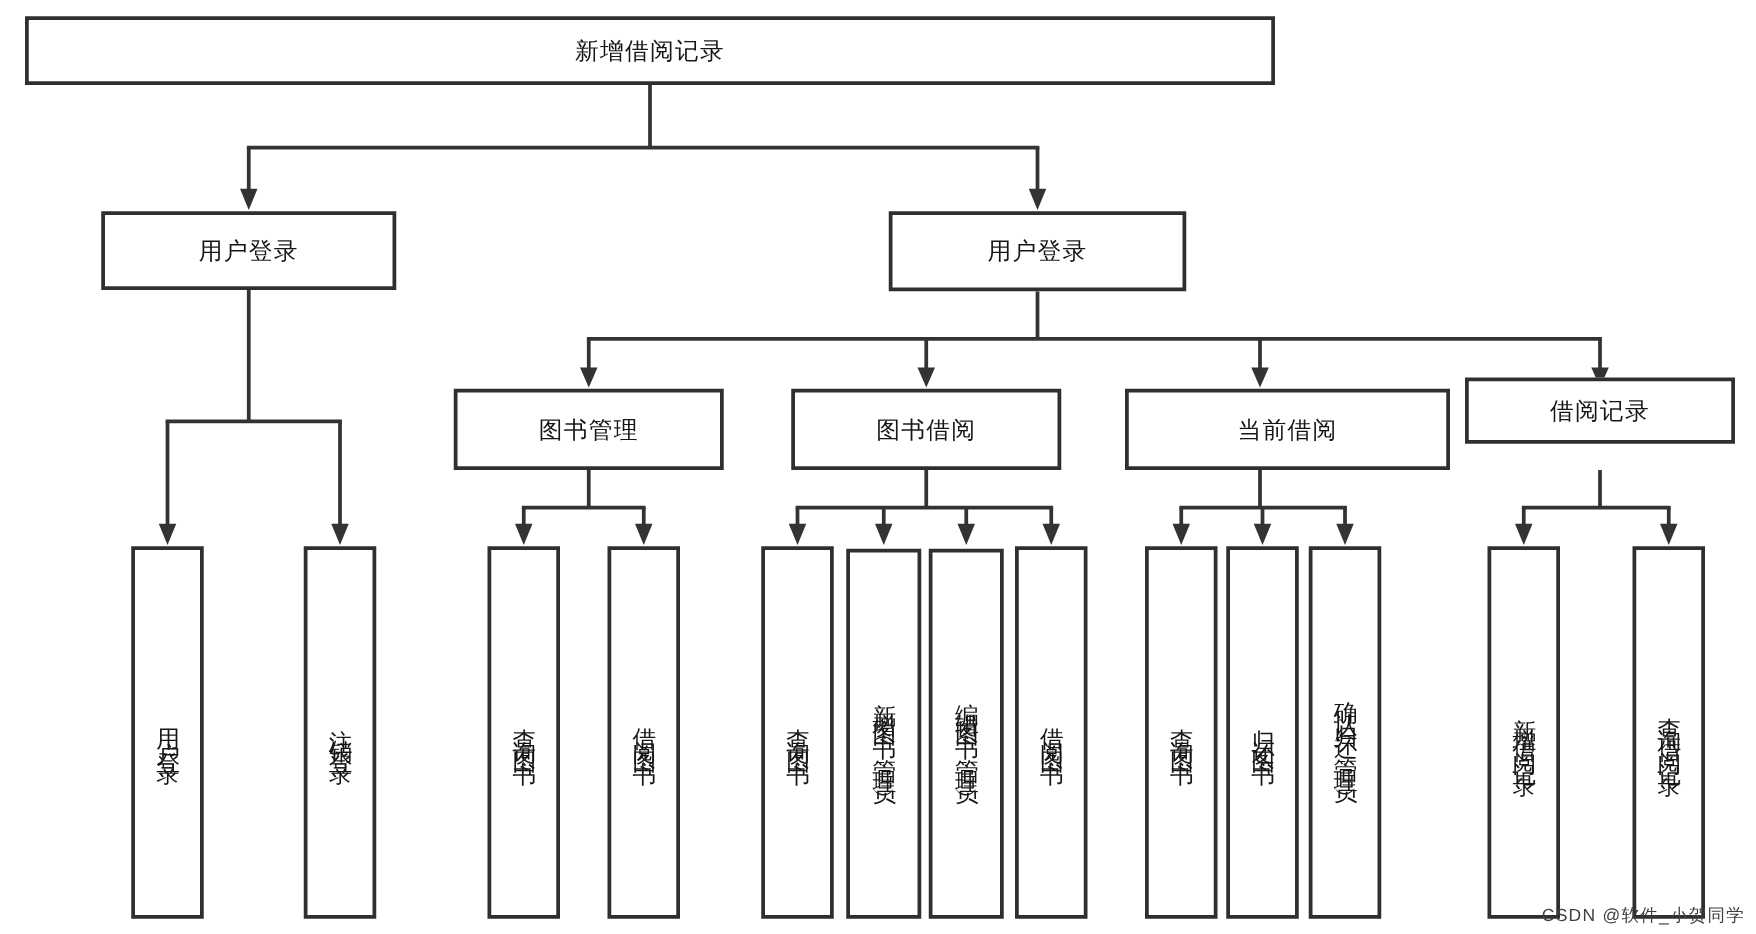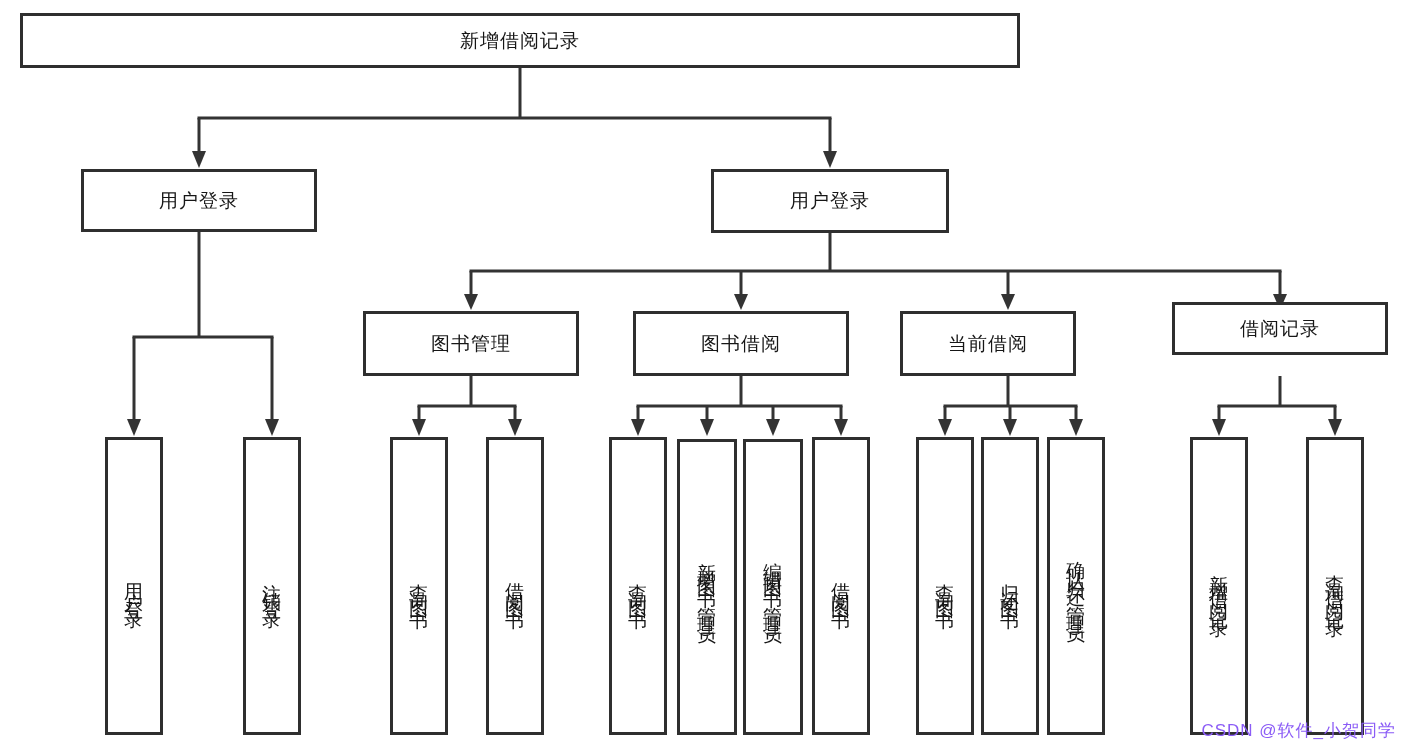--- a/index.html
+++ b/index.html
@@ -25,22 +25,22 @@
     writing-mode:vertical-rl;
     text-orientation:mixed;
     letter-spacing:9px;
     font-size:19px;
     line-height:1;
     text-align:center;
   }
   .watermark{
     position:absolute;
     right:9px;bottom:5px;
-    font-size:17px;
-    color:#8b5cf6;
+    font-size:14px;
+    color:#404040;
     letter-spacing:1px;
     z-index:3;
   }
 </style>
 </head>
 <body>
 
 <main class="canvas">
 
   <svg class="connectors" viewBox="0 0 1405 747" xmlns="http://www.w3.org/2000/svg">
@@ -109,21 +109,21 @@
     </g>
   </svg>
 
   <div class="node" style="left:20px;top:13px;width:1000px;height:55px">新增借阅记录</div>
 
   <div class="node" style="left:81px;top:169px;width:236px;height:63px">用户登录</div>
   <div class="node" style="left:711px;top:169px;width:238px;height:64px">用户登录</div>
 
   <div class="node" style="left:363px;top:311px;width:216px;height:65px">图书管理</div>
   <div class="node" style="left:633px;top:311px;width:216px;height:65px">图书借阅</div>
-  <div class="node" style="left:900px;top:311px;width:176px;height:65px">当前借阅</div>
+  <div class="node" style="left:900px;top:311px;width:260px;height:65px">当前借阅</div>
   <div class="node" style="left:1172px;top:302px;width:216px;height:53px">借阅记录</div>
 
   <div class="node vnode" style="left:105px;top:437px;width:58px;height:298px">用户登录</div>
   <div class="node vnode" style="left:243px;top:437px;width:58px;height:298px">注销登录</div>
 
   <div class="node vnode" style="left:390px;top:437px;width:58px;height:298px">查询图书</div>
   <div class="node vnode" style="left:486px;top:437px;width:58px;height:298px">借阅图书</div>
 
   <div class="node vnode" style="left:609px;top:437px;width:58px;height:298px">查询图书</div>
   <div class="node vnode" style="left:677px;top:439px;width:60px;height:296px">新增图书（管理员）</div>

